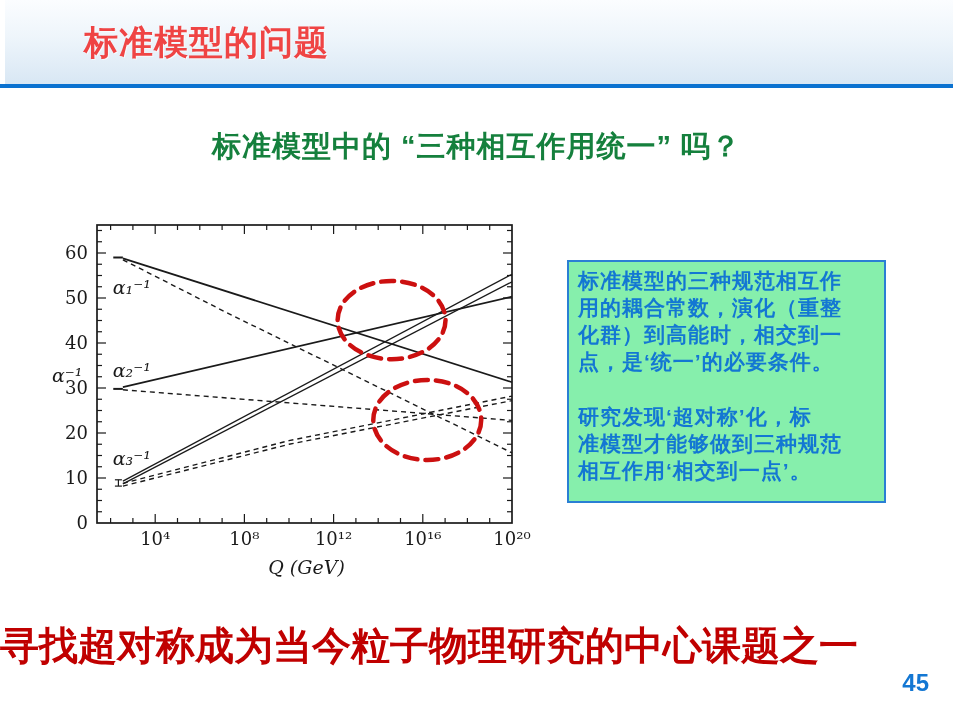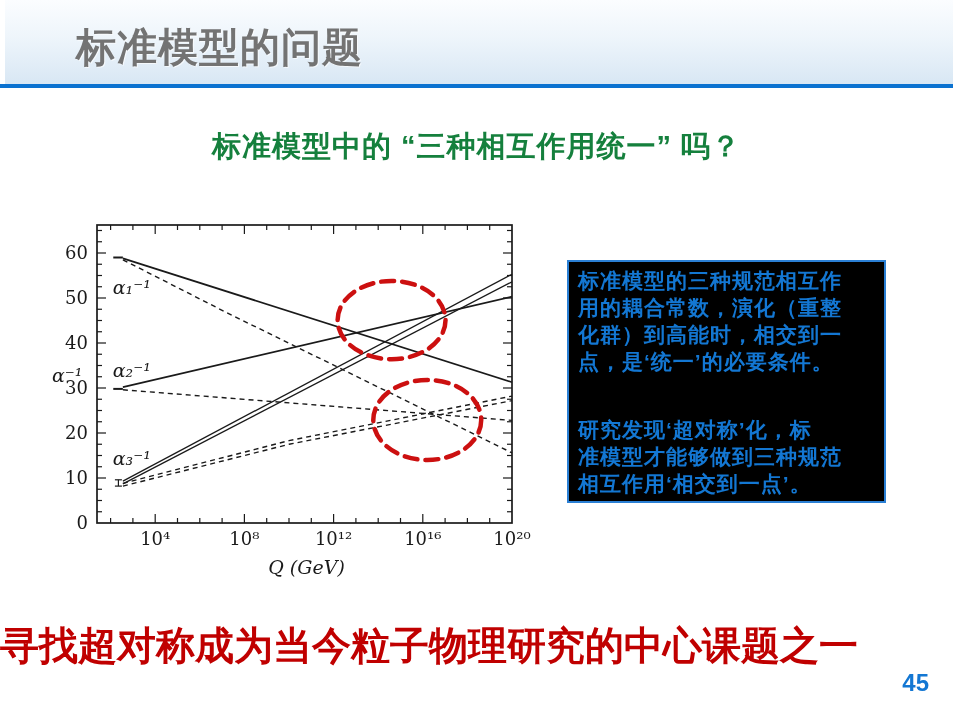--- a/index.html
+++ b/index.html
@@ -5,34 +5,34 @@
   html,body{margin:0;padding:0;background:#e8e8e8;}
   #slide{
     position:relative;width:953px;height:716px;background:#ffffff;overflow:hidden;
     font-family:"Liberation Sans","DejaVu Sans",sans-serif;
   }
   
   .header-band{position:absolute;left:0;top:0;width:953px;height:84px;
     background:linear-gradient(to bottom,#fbfdff 0%,#eef5fb 45%,#d8e7f4 100%);}
   .edge-strip{position:absolute;left:0;top:0;width:5px;height:84px;background:#ffffff;}
   .header-underline{position:absolute;left:0;top:84px;width:953px;height:4px;background:#0b72d0;}
-  .slide-title{position:absolute;left:76px;top:20px;font-size:40px;font-weight:bold;
-    color:#737373;letter-spacing:1px;text-shadow:1px 1px 0 rgba(255,255,255,0.65);}
+  .slide-title{position:absolute;left:84px;top:20px;font-size:34px;font-weight:bold;
+    color:#ef4444;letter-spacing:1px;text-shadow:1px 1px 0 rgba(255,255,255,0.65);}
   
   .subtitle{position:absolute;left:0;top:127px;width:953px;text-align:center;
     font-size:29px;font-weight:bold;color:#15803d;letter-spacing:1px;}
   
   .chart-wrap{position:absolute;left:38px;top:212px;width:520px;height:375px;}
   
   .info-box{position:absolute;left:567px;top:260px;width:319px;height:243px;
-    border:2px solid #2a7fd4;background:#000000;box-sizing:border-box;
+    border:2px solid #2a7fd4;background:#86efac;box-sizing:border-box;
     padding:5px 8px 0 9px;}
   .info-box p{margin:0;font-size:21px;font-weight:bold;color:#1377d3;
     line-height:1.29;letter-spacing:1px;white-space:pre-line;}
-  .info-box p + p{margin-top:41px;}
+  .info-box p + p{margin-top:28px;}
   
   .headline{position:absolute;left:0;top:619px;width:953px;
     font-size:39px;font-weight:bold;color:#c00000;letter-spacing:0px;}
   .page-number{position:absolute;right:24px;top:669px;font-size:24px;
     font-weight:bold;color:#1377d3;}
 </style>
 </head>
 <body>
 
 <div id="slide">

